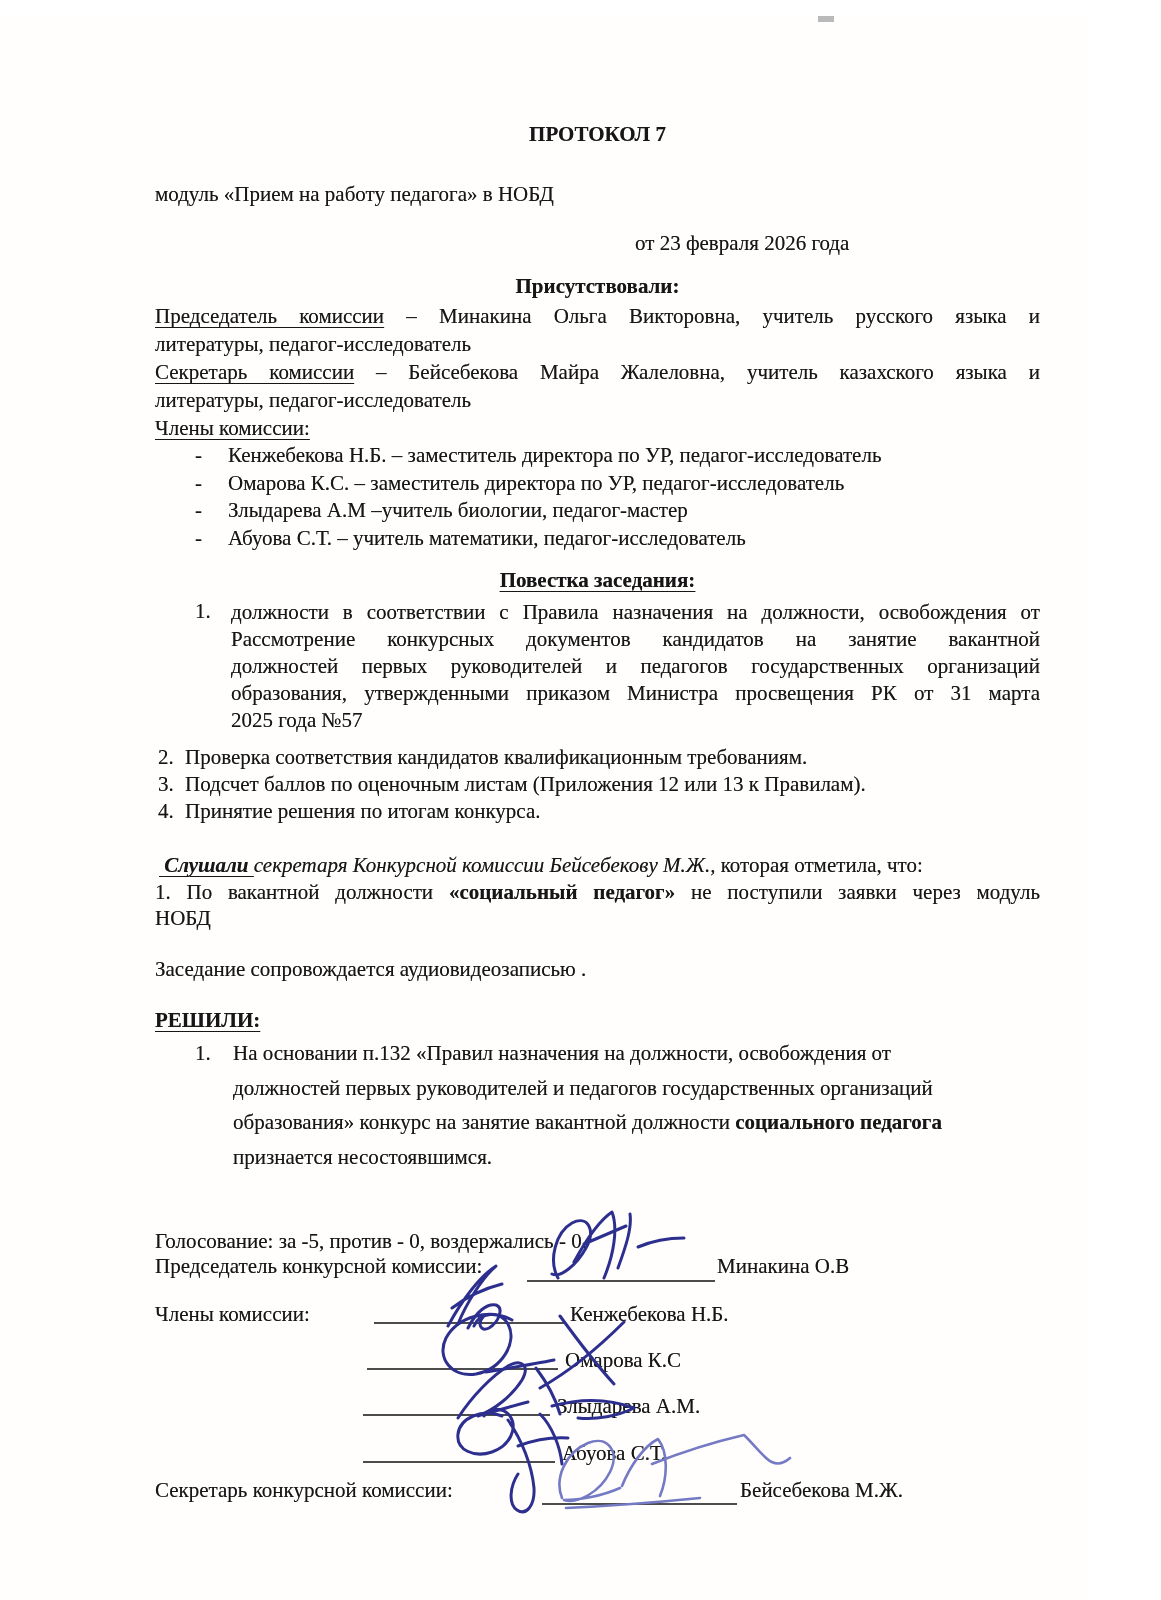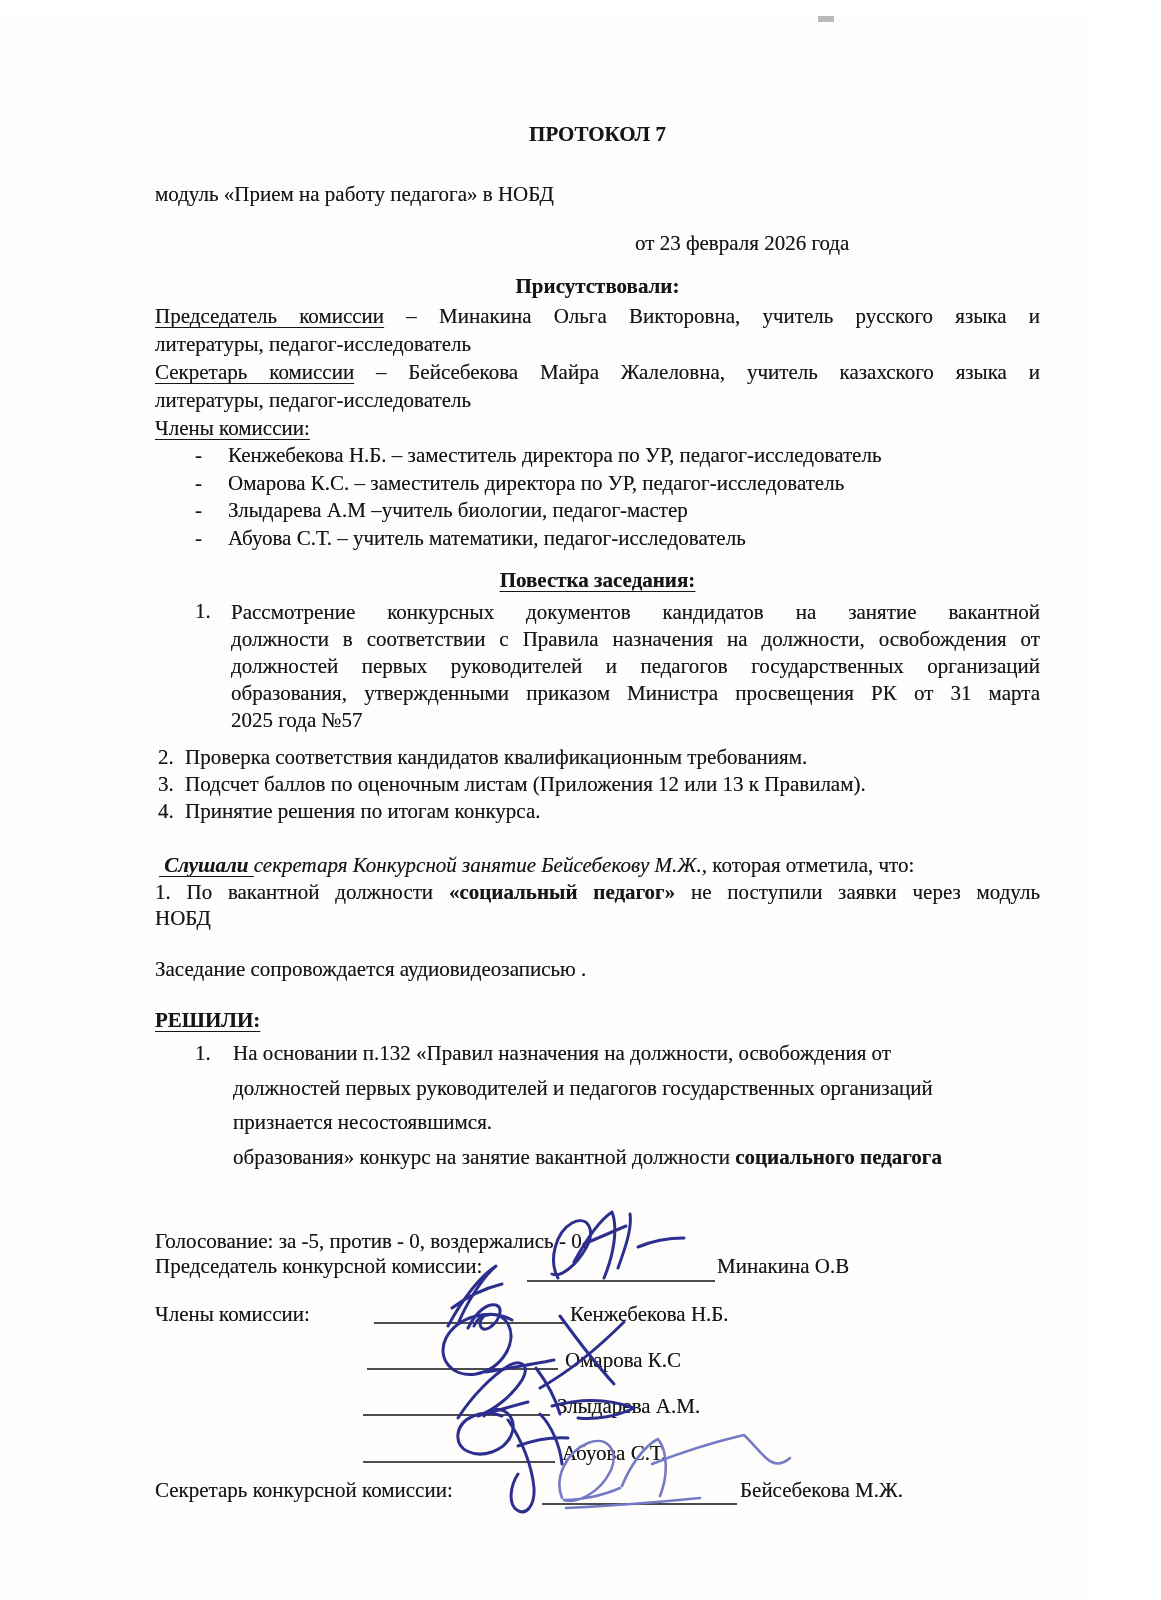--- a/index.html
+++ b/index.html
@@ -86,64 +86,64 @@
     <div class="li-text">Абуова С.Т. – учитель математики, педагог-исследователь</div>
   </div>
 
   <div class="blk center b" style="top:552px;">
     <span class="u">Повестка заседания:</span>
   </div>
 
   <div class="blk" style="top:583px;">
     <span class="num">1.</span>
     <div class="ag-text">
+      <div class="line fill">должности в соответствии с Правила назначения на должности, освобождения от</div>
       <div class="line fill">Рассмотрение конкурсных документов кандидатов на занятие вакантной</div>
-      <div class="line fill">должности в соответствии с Правила назначения на должности, освобождения от</div>
       <div class="line fill">должностей первых руководителей и педагогов государственных организаций</div>
       <div class="line fill">образования, утвержденными приказом Министра просвещения РК от 31 марта</div>
       <div class="line">2025 года №57</div>
     </div>
   </div>
 
   <div class="blk line" style="top:728px;">
     <span class="num-sm">2.</span>
     <div class="li-text-sm">Проверка соответствия кандидатов квалификационным требованиям.</div>
   </div>
   <div class="blk line" style="top:755px;">
     <span class="num-sm">3.</span>
     <div class="li-text-sm">Подсчет баллов по оценочным листам (Приложения 12 или 13 к Правилам).</div>
   </div>
   <div class="blk line" style="top:782px;">
     <span class="num-sm">4.</span>
     <div class="li-text-sm">Принятие решения по итогам конкурса.</div>
   </div>
 
   <div class="blk line" style="top:836px;padding-left:4px;">
-    <span class="b i u lead-heard"> Слушали </span><span class="i">секретаря Конкурсной занятие Бейсебекову М.Ж.,</span><span> которая отметила, что:</span>
+    <span class="b i u lead-heard"> Слушали </span><span class="i">секретаря Конкурсной комиссии Бейсебекову М.Ж.,</span><span> которая отметила, что:</span>
   </div>
   <div class="blk line fill" style="top:863px;">
     <span>1. По вакантной должности </span><span class="b">«социальный педагог»</span><span> не поступили заявки через модуль</span>
   </div>
   <div class="blk line" style="top:889px;">НОБД</div>
 
   <div class="blk b" style="top:992px;">
     <span class="u">РЕШИЛИ:</span>
   </div>
 
   <div class="blk line" style="top:940px;">Заседание сопровождается аудиовидеозаписью .</div>
 
   <div class="blk" style="top:1020px;">
     <span class="num dec-line">1.</span>
     <div style="margin-left:78px;">
       <div class="dec-line">На основании п.132 «Правил назначения на должности, освобождения от</div>
       <div class="dec-line">должностей первых руководителей и педагогов государственных организаций</div>
-      <div class="dec-line">признается несостоявшимся.</div>
       <div class="dec-line">
         <span>образования» конкурс на занятие вакантной  должности </span><span class="b">социального педагога</span>
       </div>
+      <div class="dec-line">признается несостоявшимся.</div>
     </div>
   </div>
 
   <div class="blk line" style="top:1212px;">Голосование: за -5, против - 0, воздержались - 0.</div>
 
   <div class="sigrow" style="top:1238px;">
     <span>Председатель конкурсной комиссии:</span>
     <div class="sigline" style="left:372px;top:26px;width:188px;"></div>
     <span class="signame" style="left:562px;">Минакина О.В</span>
   </div>

